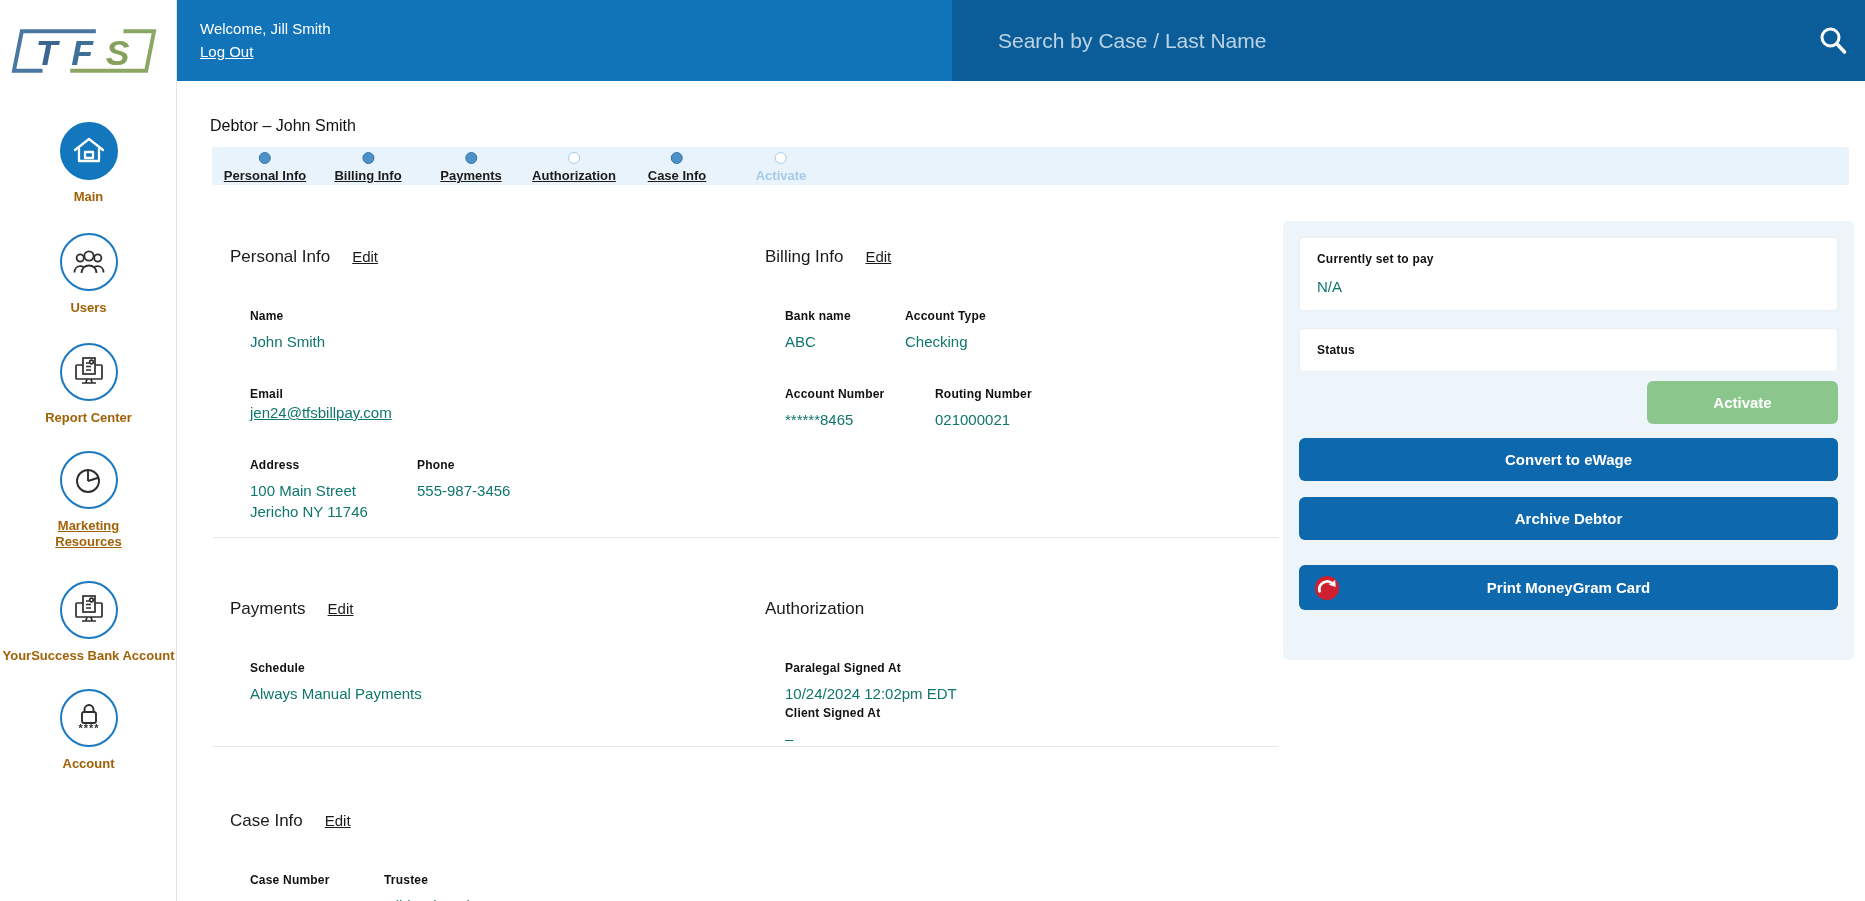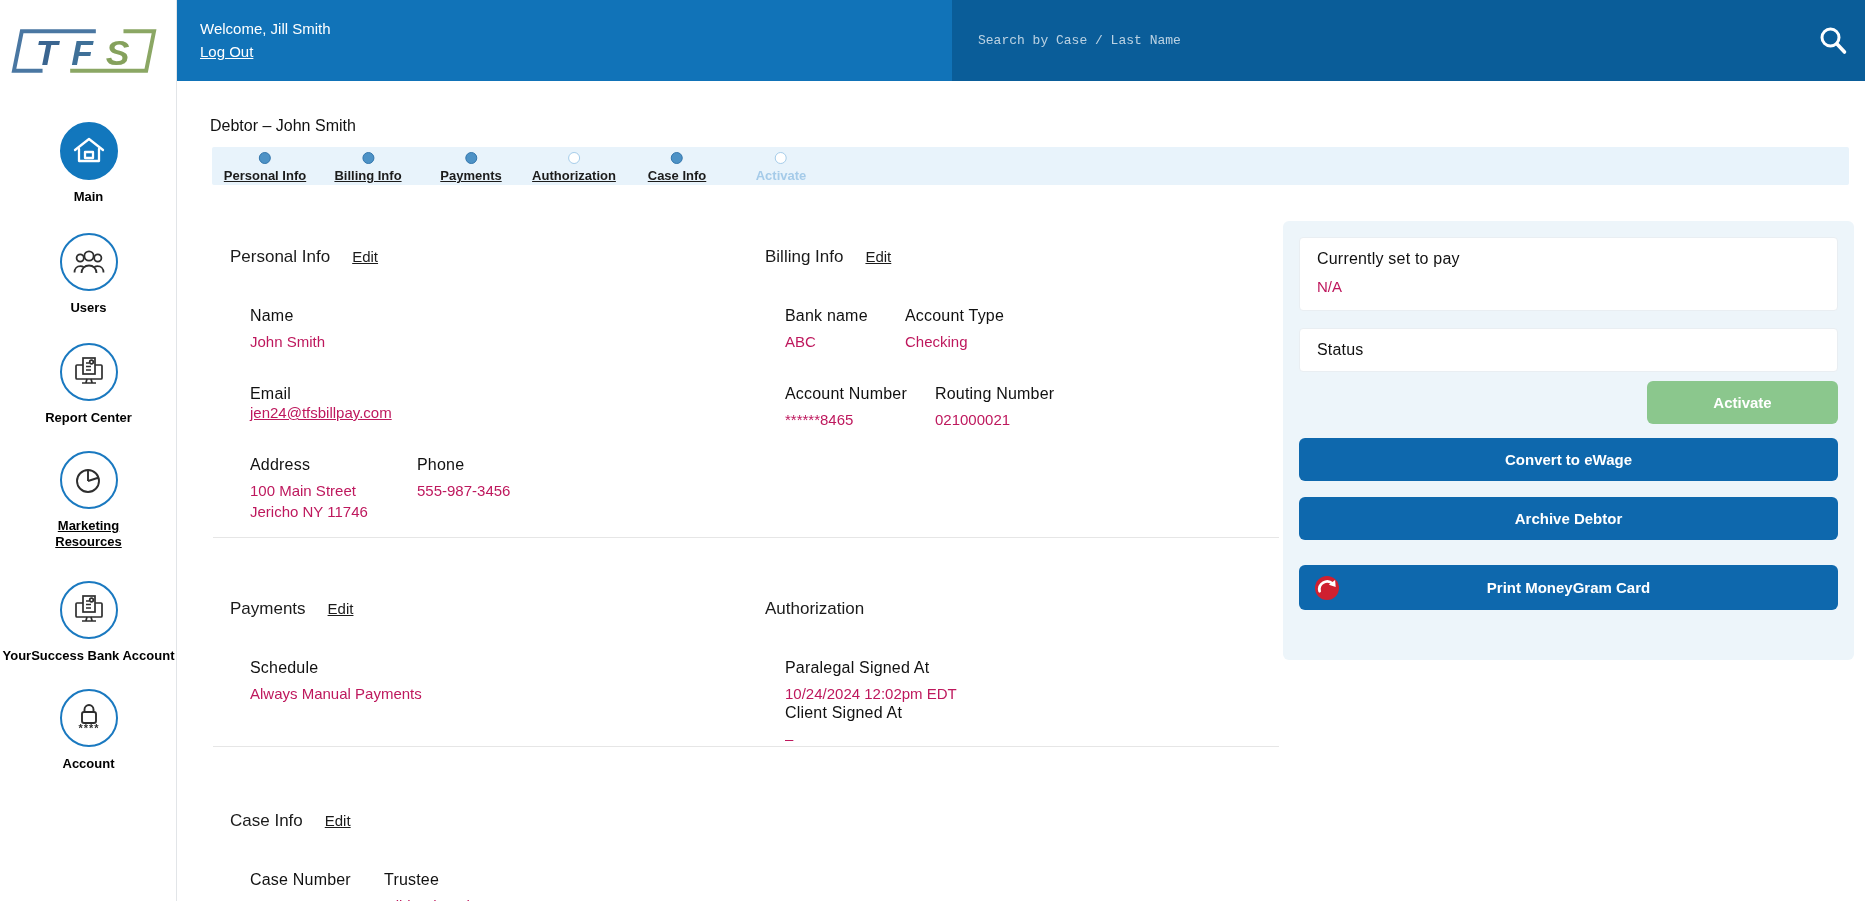--- a/index.html
+++ b/index.html
@@ -7,35 +7,35 @@
           font-family:"Liberation Sans",sans-serif;color:#1b1b1b;}
 
   
   .sidebar{position:absolute;left:0;top:0;width:177px;height:901px;background:#fff;
            border-right:1px solid #e2e5e8;z-index:3;box-sizing:border-box;}
   .logo{position:absolute;left:9px;top:26px;width:150px;height:50px;cursor:pointer;}
   .nav-item{position:absolute;width:177px;text-align:center;cursor:pointer;}
   .nav-circle{width:58px;height:58px;border-radius:50%;border:2.5px solid #1a79c0;background:#fff;
               display:flex;align-items:center;justify-content:center;margin:0 auto;box-sizing:border-box;}
   .nav-item.active .nav-circle{background:#1277bd;border-color:#1277bd;}
-  .nav-label{margin-top:9px;font-size:13px;font-weight:700;color:#000000;line-height:16px;padding:0 1px;}
+  .nav-label{margin-top:9px;font-size:13px;font-weight:700;color:#a16207;line-height:16px;padding:0 1px;}
   .nav-label.wrap{max-width:120px;margin-left:auto;margin-right:auto;text-decoration:underline;}
   .nav-label.nowrap{white-space:nowrap;}
   .nav-main{top:122px;} .nav-users{top:233px;} .nav-report{top:343px;}
   .nav-marketing{top:451px;} .nav-bank{top:581px;} .nav-account{top:689px;}
 
   
   .topbar{position:absolute;left:177px;top:0;width:1688px;height:81px;background:#1173b8;}
   .welcome{position:absolute;left:23px;top:20px;color:#fff;}
   .welcome-text{font-size:15px;}
   .logout{display:inline-block;margin-top:6px;font-size:15px;color:#fff;text-decoration:underline;cursor:pointer;}
   .searchbar{position:absolute;left:775px;top:0;width:913px;height:81px;background:#0a5d99;
              display:flex;align-items:center;box-sizing:border-box;}
-  .search-input{flex:1;margin-left:24px;background:transparent;border:none;outline:none;
-                color:#fff;font-size:13px;font-family:Liberation Mono, monospace;}
+  .search-input{flex:1;margin-left:44px;background:transparent;border:none;outline:none;
+                color:#fff;font-size:21px;font-family:Liberation Sans, sans-serif;}
   .search-input::placeholder{color:rgba(255,255,255,.72);}
   .search-btn{width:34px;height:34px;margin-right:15px;flex:none;cursor:pointer;}
 
   
   .main{position:absolute;left:177px;top:81px;width:1688px;height:599px;background:#fff;}
   .page-title{position:absolute;left:33px;top:36px;font-size:16px;color:#111;}
   .stepper{position:absolute;left:35px;top:66px;width:1637px;height:38px;background:#e8f3fb;border-radius:2px;}
   .step{position:absolute;top:5px;transform:translateX(-50%);text-align:center;}
   .dot{width:12px;height:12px;border-radius:50%;margin:0 auto;box-sizing:border-box;}
   .dot.filled{background:#4d92c6;border:1px solid #3577ad;}
@@ -51,22 +51,22 @@
   .sec-payments{left:53px;top:517px;width:520px;}
   .sec-auth{left:588px;top:517px;width:460px;}
   .sec-case{left:53px;top:729px;width:520px;}
   .sec-head{display:flex;align-items:baseline;gap:22px;}
   .sec-title{font-size:17px;color:#1b1b1b;line-height:22px;}
   .edit-link{font-size:15px;color:#1b1b1b;text-decoration:underline;cursor:pointer;}
   .fields{padding-left:20px;}
   .group{margin-top:34px;}
   .fields .group:first-child{margin-top:40px;}
   .tight .fields .group:first-child{}
-  .f-label{font-size:16px;font-weight:400;color:#111;letter-spacing:.2px;line-height:16px;}
-  .f-value{margin-top:7px;font-size:15px;color:#be185d;line-height:21px;}
+  .f-label{font-size:12px;font-weight:700;color:#111;letter-spacing:.2px;line-height:16px;}
+  .f-value{margin-top:7px;font-size:15px;color:#0f766e;line-height:21px;}
   .f-value.link{text-decoration:underline;cursor:pointer;}
   .row{display:flex;}
   .w167{width:167px;} .w134{width:134px;} .w120{width:120px;} .w150{width:150px;}
   .stack .f-label{margin-top:1px;}
   .divider{position:absolute;left:36px;width:1066px;border-top:1px solid #e6e6e6;height:0;}
   .div1{top:456px;} .div2{top:665px;}
 
   
   .panel{position:absolute;left:1106px;top:140px;width:571px;height:439px;background:#edf5fa;
          border-radius:6px;box-sizing:border-box;padding:16px;}

